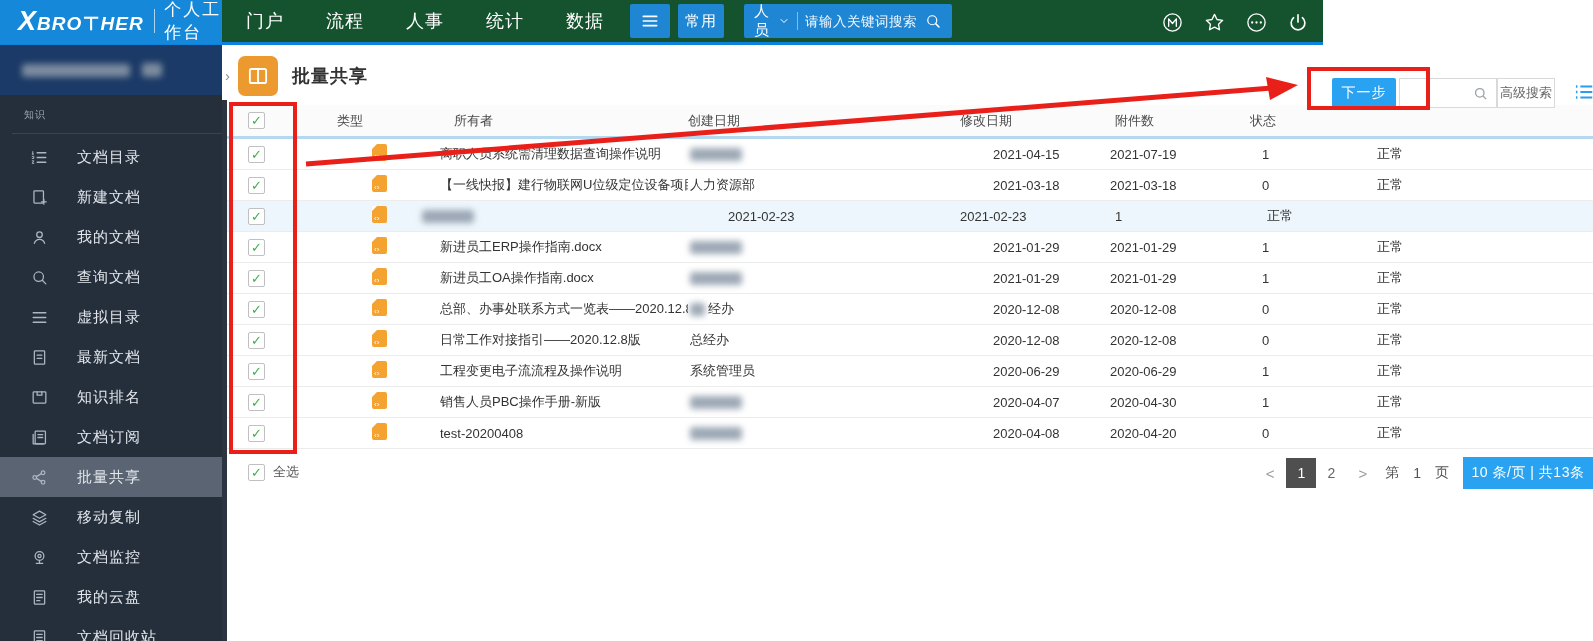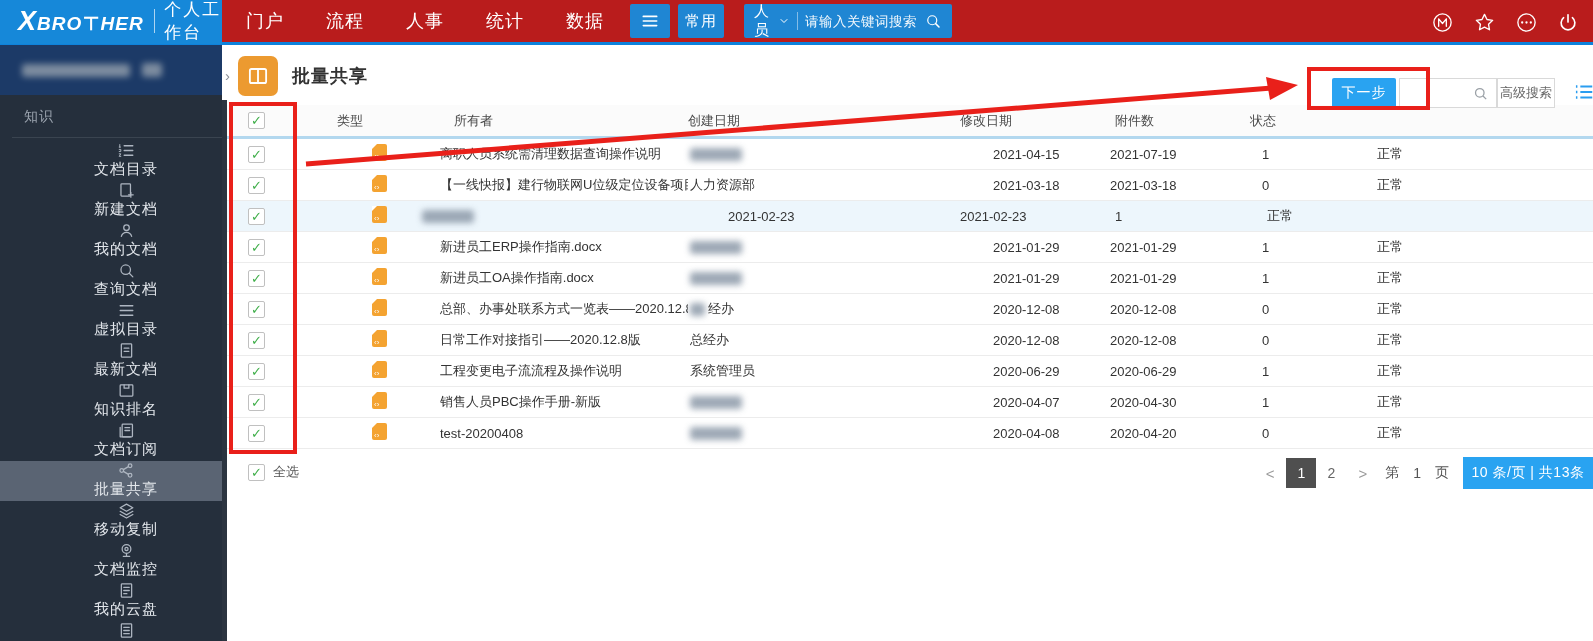--- a/index.html
+++ b/index.html
@@ -4,22 +4,22 @@
 <style>
   * { margin:0; padding:0; box-sizing:border-box; }
   html,body { width:1593px; height:641px; }
   body {
     font-family:"Liberation Sans","DejaVu Sans",sans-serif;
     position:relative; overflow:hidden; background:#fff; color:#333;
   }
   svg.ic { display:block; }
 
   
-  .topbar { position:absolute; left:0; top:0; width:1593px; height:45px;
-    background:#b91c1c; display:flex; align-items:center; border-bottom:3px solid #0d82dc; }
+  .topbar { position:absolute; left:0; top:0; width:1323px; height:45px;
+    background:#14532d; display:flex; align-items:center; border-bottom:3px solid #0d82dc; }
   .logo-area { width:222px; height:45px; background:#1688d9; display:flex; align-items:center;
     padding-left:18px; gap:10px; flex-shrink:0; }
   .logo-text { color:#fff; font-style:italic; font-weight:bold; font-size:19px; letter-spacing:1px; }
   .logo-text .bigx { font-size:27px; }
   .logo-sep { width:1px; height:24px; background:rgba(255,255,255,.65); }
   .workspace { color:#fff; font-size:17px; letter-spacing:2px; }
   .topnav { display:flex; align-items:center; gap:34px; margin-left:20px; }
   .nav-item { color:#fff; font-size:18px; letter-spacing:1px; cursor:pointer; padding:12px 4px; }
   .top-box { background:#1f86d3; border-radius:2px; height:34px; display:flex; align-items:center;
     justify-content:center; color:#fff; cursor:pointer; }
@@ -34,25 +34,25 @@
   .search-ph::placeholder { color:rgba(255,255,255,.95); }
   .top-right { position:absolute; right:14px; top:0; height:45px; display:flex; align-items:center; gap:19px; }
   .tr-icon { color:#fff; cursor:pointer; display:flex; }
 
   
   .sidebar { position:absolute; left:0; top:45px; width:222px; height:596px; background:#252f3c; }
   .user-band { height:50px; background:#1c3a67; display:flex; align-items:center; padding-left:22px; gap:12px; }
   .blur-blob { background:#8d9aa9; border-radius:3px; filter:blur(3px); opacity:.85; }
   .user-name-blob { width:108px; height:13px; }
   .user-badge-blob { width:20px; height:14px; }
-  .side-section { color:#9aa3ae; font-size:14px; padding:13px 0 11px 24px; letter-spacing:1px; }
+  .side-section { color:#9aa3ae; font-size:10px; padding:13px 0 11px 24px; letter-spacing:1px; }
   .side-divider { height:1px; background:#3a4450; margin-left:12px; }
   .menu { margin-top:3px; }
-  .menu-item { height:40px; display:flex; align-items:center; padding-left:30px; 
-    color:#e3e7ec; font-size:15px; cursor:pointer; letter-spacing:1px;flex-direction:column; }
+  .menu-item { height:40px; display:flex; align-items:center; padding-left:30px; gap:28px;
+    color:#e3e7ec; font-size:15px; cursor:pointer; letter-spacing:1px; }
   .menu-item .mi-ic { color:#aeb6c1; display:flex; }
   .menu-item.active { background:#5a6473; }
 
   
   .main { position:absolute; left:222px; top:45px; width:1371px; height:596px; background:#fff; }
   .edge-strip { position:absolute; left:0; top:55px; width:5px; height:541px; background:#2b3440; }
   .page-header { position:relative; height:60px; }
   .collapse-chev { position:absolute; left:3px; top:22px; color:#8b9199; font-size:15px; cursor:pointer; }
   .title-icon { position:absolute; left:16px; top:11px; width:40px; height:40px; background:#ec9a30;
     border-radius:7px; display:flex; align-items:center; justify-content:center; }

